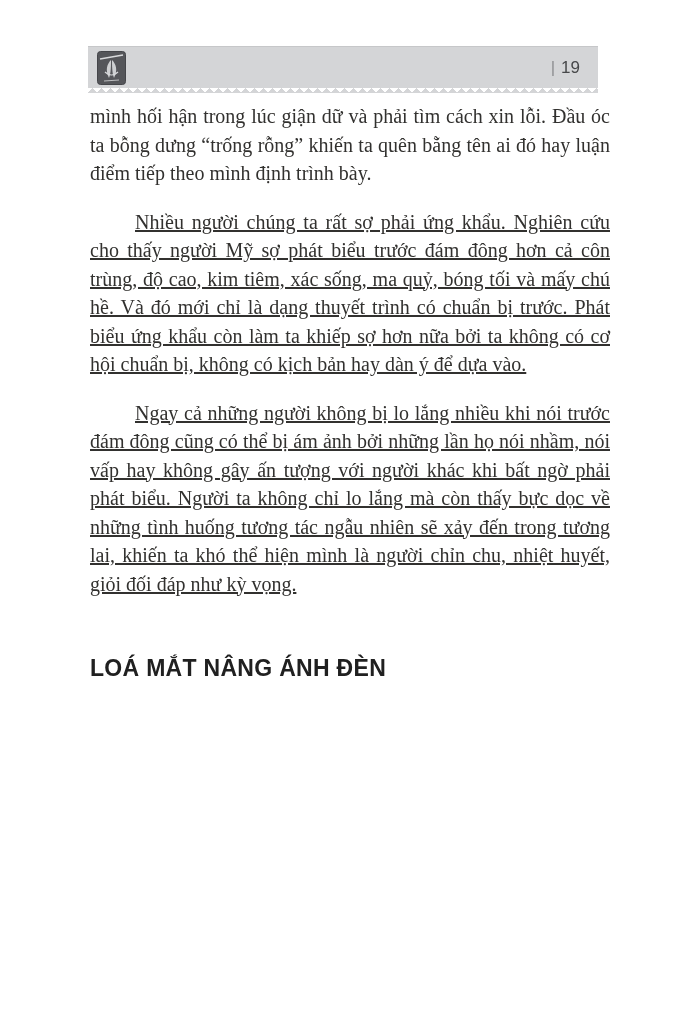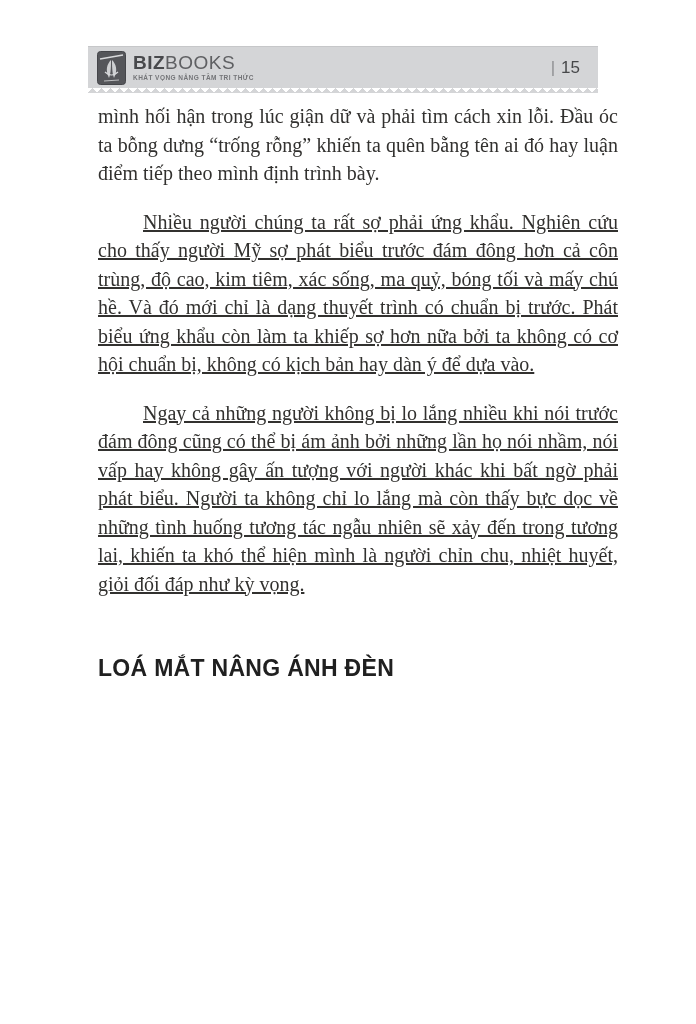--- a/index.html
+++ b/index.html
@@ -41,21 +41,20 @@
     font-family:"Liberation Sans", sans-serif;
     font-size:17px;color:#47484a;
     display:flex;align-items:center;gap:6px;
   }
   .pageno .sep{color:#8d8e91;font-weight:400;}
   
   .article{
     position:absolute;left:90px;top:102px;width:520px;
     font-size:20px;line-height:28.5px;color:#32312f;
     text-align:justify;
-    margin-left:8px;
   }
   .article p{margin:0 0 20px 0;}
   .article p.indent{text-indent:45px;text-decoration:underline;}
   .section-heading{
     font-family:"Liberation Sans", sans-serif;
     font-size:23px;font-weight:700;color:#202020;
     letter-spacing:.3px;line-height:32px;
     margin:54px 0 40px 0;
     text-align:left;
   }
@@ -69,32 +68,25 @@
 
     <div class="logo">
       <svg class="logo-icon" width="29" height="34" viewBox="0 0 29 34" aria-hidden="true">
         <rect x="0.5" y="0.5" width="28" height="33" rx="3" fill="#55565a" stroke="#45464a"></rect>
         <path d="M3 8 L26 4" stroke="#d9dadc" stroke-width="1.6" fill="none"></path>
         <path d="M14 9 C 10 13, 8 19, 12 27 C 14 22, 14 14, 14 9 Z" fill="#cfd0d2"></path>
         <path d="M15 9 C 19 13, 21 19, 17 27 C 15 22, 15 14, 15 9 Z" fill="#e3e4e6" opacity="0.85"></path>
         <path d="M8 21 C 12 25, 17 25, 21 21" stroke="#d9dadc" stroke-width="1.2" fill="none"></path>
         <path d="M7 30 L22 29" stroke="#bdbec0" stroke-width="1" fill="none"></path>
       </svg>
-      <div class="brand-block">
-        <div class="brand-line">
-          <span class="brand-bold">BIZ</span>
-          <span class="brand-light">BOOKS</span>
-        </div>
-        <div class="brand-tagline">KHÁT VỌNG NÂNG TẦM TRI THỨC</div>
-      </div>
     </div>
 
     <div class="pageno">
       <span class="sep">|</span>
-      <span class="num">15</span>
+      <span class="num">19</span>
     </div>
 
   </div>
 
   <div class="article">
     <p>mình hối hận trong lúc giận dữ và phải tìm cách xin lỗi. Đầu óc ta bỗng dưng “trống rỗng” khiến ta quên bẵng tên ai đó hay luận điểm tiếp theo mình định trình bày.</p>
     <p class="indent">Nhiều người chúng ta rất sợ phải ứng khẩu. Nghiên cứu cho thấy người Mỹ sợ phát biểu trước đám đông hơn cả côn trùng, độ cao, kim tiêm, xác sống, ma quỷ, bóng tối và mấy chú hề. Và đó mới chỉ là dạng thuyết trình có chuẩn bị trước. Phát biểu ứng khẩu còn làm ta khiếp sợ hơn nữa bởi ta không có cơ hội chuẩn bị, không có kịch bản hay dàn ý để dựa vào.</p>
     <p class="indent">Ngay cả những người không bị lo lắng nhiều khi nói trước đám đông cũng có thể bị ám ảnh bởi những lần họ nói nhầm, nói vấp hay không gây ấn tượng với người khác khi bất ngờ phải phát biểu. Người ta không chỉ lo lắng mà còn thấy bực dọc về những tình huống tương tác ngẫu nhiên sẽ xảy đến trong tương lai, khiến ta khó thể hiện mình là người chỉn chu, nhiệt huyết, giỏi đối đáp như kỳ vọng.</p>
 
     <h2 class="section-heading">LOÁ MẮT NÂNG ÁNH ĐÈN</h2>

